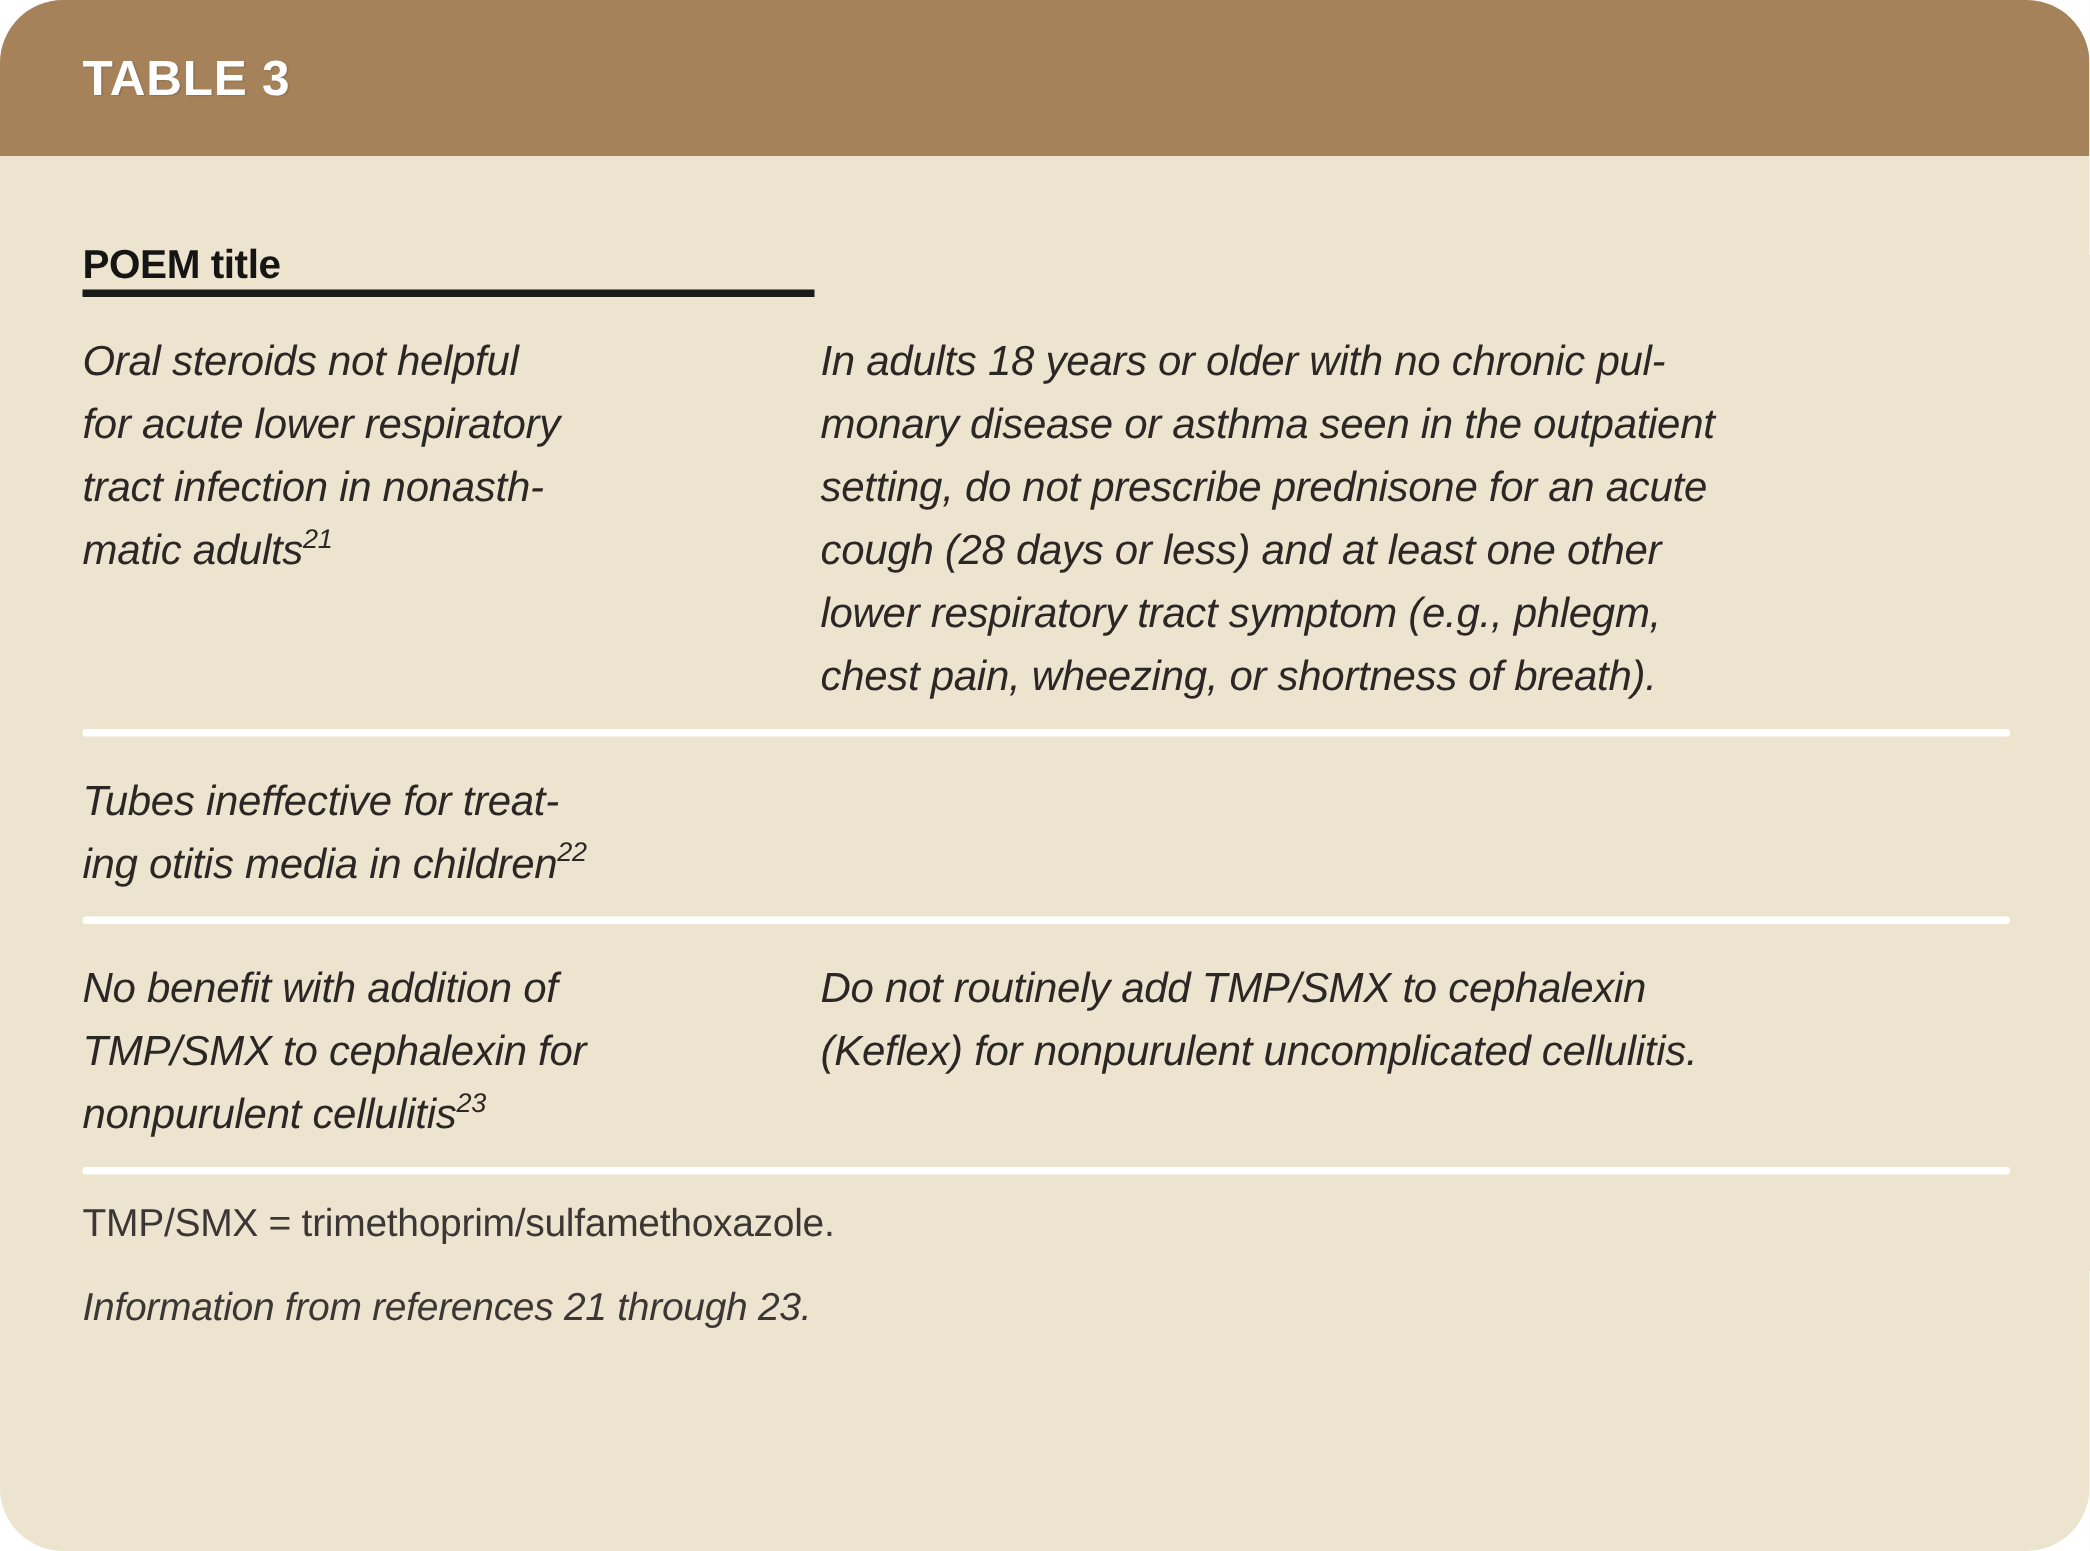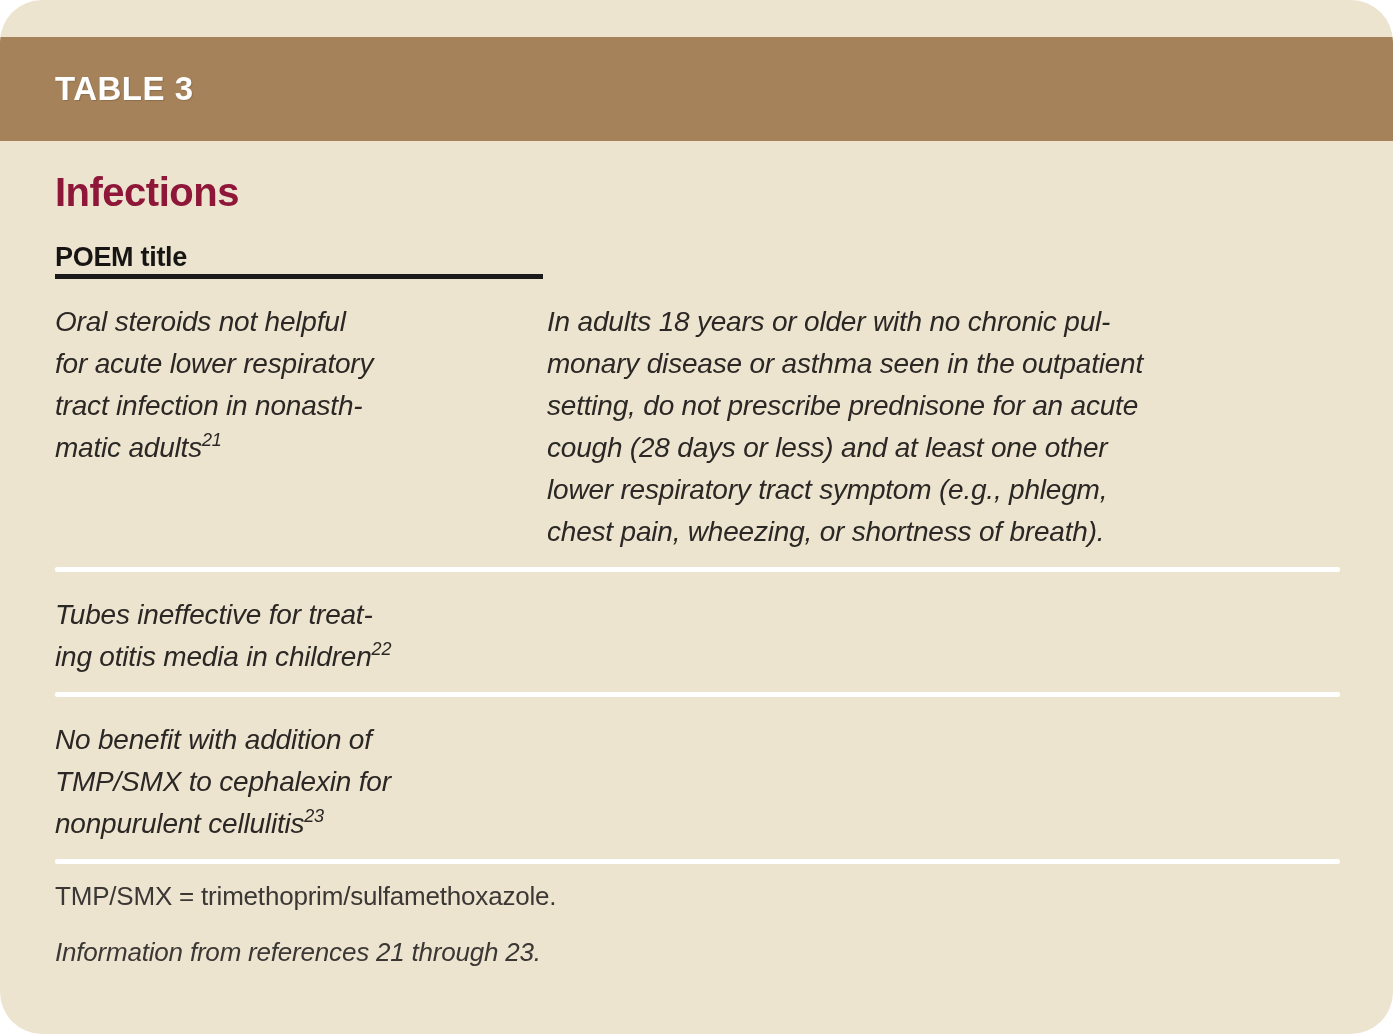--- a/index.html
+++ b/index.html
@@ -31,21 +31,20 @@
     border-radius: 42px;
     overflow: hidden;
   }
 
   .band {
     height: 104px;
     background: var(--band-bg);
     display: flex;
     align-items: center;
     padding-left: 55px;
-    margin-top: 37px;
   }
 
   .band .tag {
     color: #ffffff;
     font-size: 33px;
     font-weight: bold;
     letter-spacing: 0.5px;
     text-shadow: 1px 1px 1px rgba(0,0,0,0.15);
   }
 
@@ -121,21 +120,20 @@
 <body>
 
 <div class="card">
 
   <div class="band">
     <span class="tag">TABLE 3</span>
   </div>
 
   <div class="content">
 
-    <h1 class="section-title">Infections</h1>
 
     <div class="grid col-headers">
       <div class="col-header">POEM title</div>
     </div>
 
     <div class="grid row">
       <div class="cell"><span>Oral steroids not helpful
 for acute lower respiratory
 tract infection in nonasth-
 matic adults</span><sup>21</sup></div>
@@ -153,20 +151,22 @@
       <div class="cell"><span>Tubes ineffective for treat-
 ing otitis media in children</span><sup>22</sup></div>
     </div>
 
     <div class="separator"></div>
 
     <div class="grid row">
       <div class="cell"><span>No benefit with addition of
 TMP/SMX to cephalexin for
 nonpurulent cellulitis</span><sup>23</sup></div>
+      <div class="cell">Do not routinely add TMP/SMX to cephalexin
+(Keflex) for nonpurulent uncomplicated cellulitis.</div>
     </div>
 
     <div class="separator"></div>
 
     <div class="footnotes">
       <div class="footnote">TMP/SMX = trimethoprim/sulfamethoxazole.</div>
       <div class="footnote italic">Information from references 21 through 23.</div>
     </div>
 
   </div>

